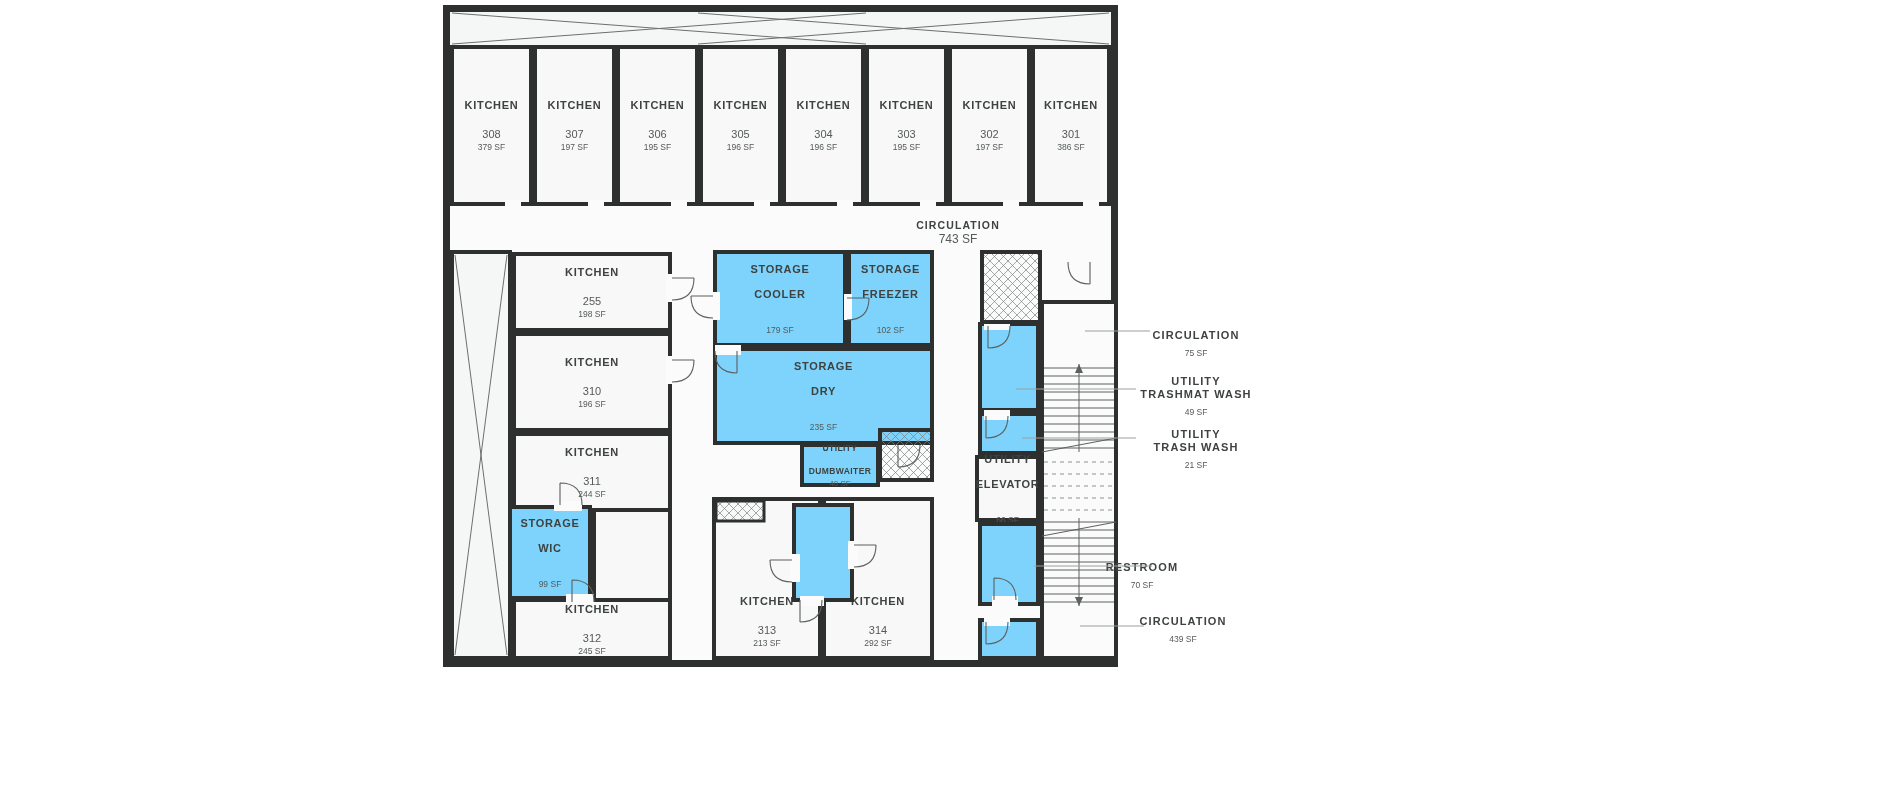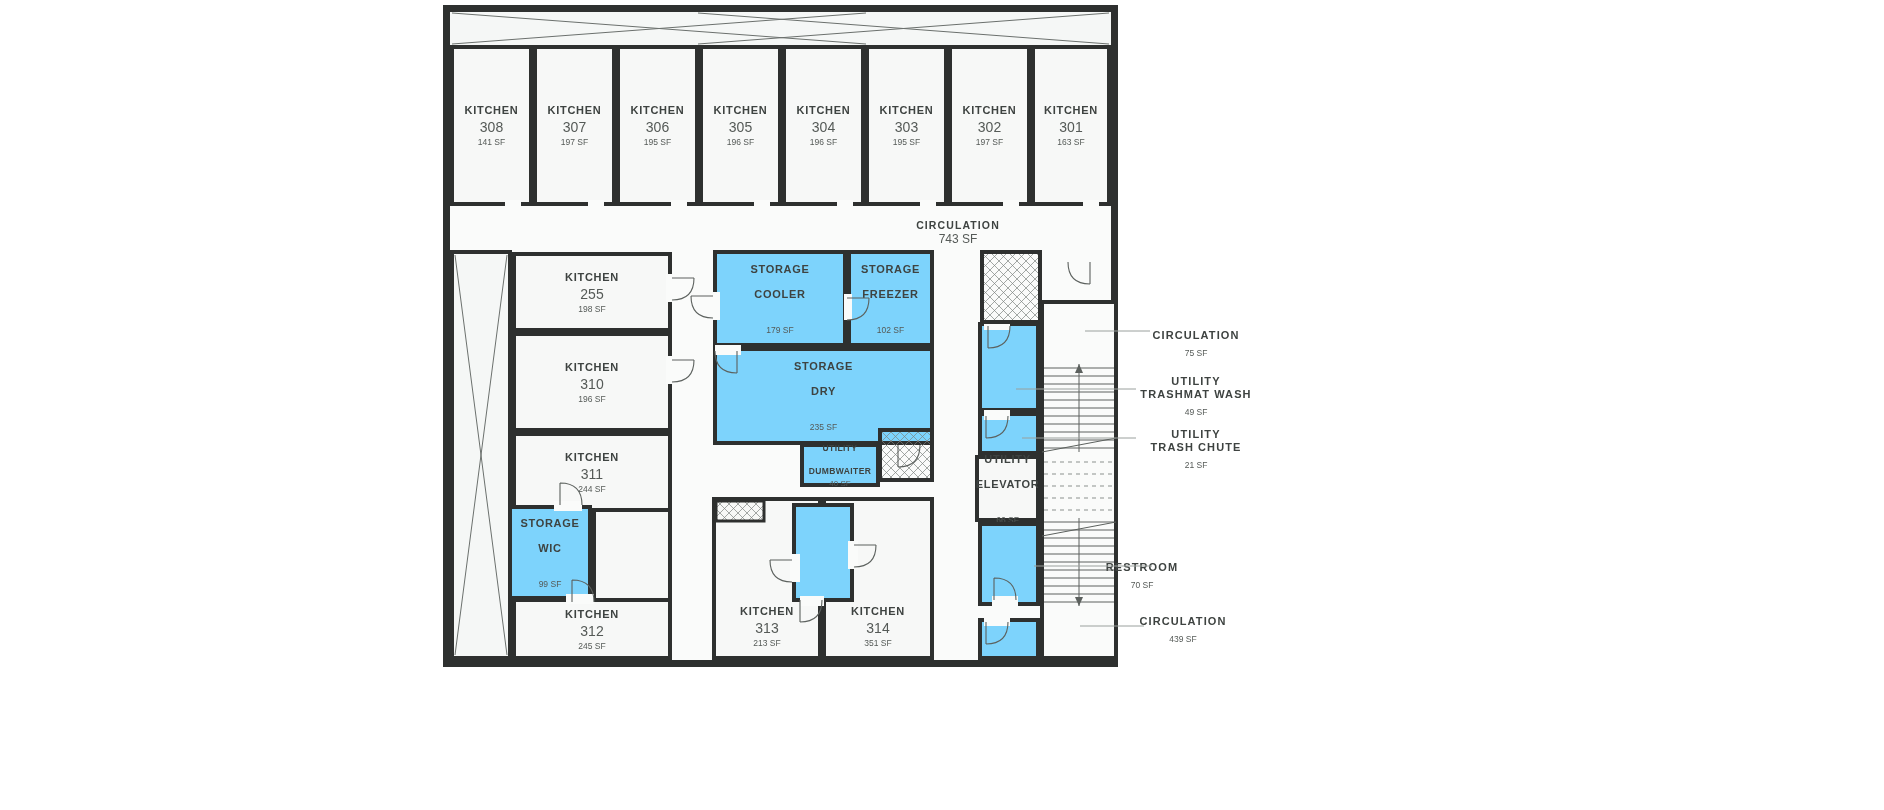--- a/index.html
+++ b/index.html
@@ -12,21 +12,21 @@
   .shaft{position:absolute;left:450px;top:250px;width:62px;height:410px;background:#f5f7f6;border:4px solid #2e302f;z-index:1}
   .stairwell{position:absolute;left:1040px;top:300px;width:78px;height:360px;border:4px solid #2e302f;background:#fafbfa;z-index:1}
 
   .room{position:absolute;border:4px solid #2e302f;background:#f7f8f7;display:flex;align-items:center;justify-content:center;text-align:center;z-index:1}
   .room.green{background:#7dd3fc}
   .room.above{z-index:2}
   .room.bottom{align-items:flex-end;padding-bottom:8px}
 
   .lbl{pointer-events:none}
   .l1{font-weight:700;font-size:11px;letter-spacing:.7px;color:#3e4341;white-space:nowrap}
-  .l2{font-size:14px;color:#555a57;margin-top:3px;white-space:nowrap}
+  .l2{font-size:11px;color:#555a57;margin-top:17px;white-space:nowrap}
   .la{font-size:8.5px;color:#555a57;margin-top:2px;white-space:nowrap}
   .storage .l2{font-weight:700;font-size:11px;letter-spacing:.7px;color:#3e4341;margin-top:13px}
   .storage .la{margin-top:25px}
   .small .l1,.small .l2{font-size:8.5px;letter-spacing:.4px}
   .small .la{margin-top:3px;font-size:8px}
 
   .corridor-label{position:absolute;left:958px;top:219px;transform:translateX(-50%);text-align:center;z-index:3}
   .corridor-label .cl{font-weight:700;font-size:10.5px;letter-spacing:1.1px;color:#3e4341;white-space:nowrap}
   .corridor-label .ca{font-size:12px;color:#555a57;margin-top:1px}
 
@@ -43,21 +43,21 @@
 
   <div class="outline"></div>
   <div class="band"></div>
   <div class="shaft"></div>
   <div class="stairwell"></div>
 
   <div class="room kitchen" style="left:450px;top:45px;width:83px;height:161px;">
     <div class="lbl">
         <div class="l1">KITCHEN</div>
         <div class="l2">308</div>
-        <div class="la">141 SF</div>
+        <div class="la">379 SF</div>
       </div>
   </div>
   <div class="room kitchen" style="left:533px;top:45px;width:83px;height:161px;">
     <div class="lbl">
         <div class="l1">KITCHEN</div>
         <div class="l2">307</div>
         <div class="la">197 SF</div>
       </div>
   </div>
   <div class="room kitchen" style="left:616px;top:45px;width:83px;height:161px;">
@@ -92,21 +92,21 @@
     <div class="lbl">
         <div class="l1">KITCHEN</div>
         <div class="l2">302</div>
         <div class="la">197 SF</div>
       </div>
   </div>
   <div class="room kitchen" style="left:1031px;top:45px;width:80px;height:161px;">
     <div class="lbl">
         <div class="l1">KITCHEN</div>
         <div class="l2">301</div>
-        <div class="la">163 SF</div>
+        <div class="la">386 SF</div>
       </div>
   </div>
 
   <div class="corridor-label">
     <div class="cl">CIRCULATION</div>
     <div class="ca">743 SF</div>
   </div>
 
   <div class="room kitchen" style="left:512px;top:252px;width:160px;height:80px;">
     <div class="lbl">
@@ -178,21 +178,21 @@
     <div class="lbl">
         <div class="l1">KITCHEN</div>
         <div class="l2">313</div>
         <div class="la">213 SF</div>
       </div>
   </div>
   <div class="room kitchen bottom" style="left:822px;top:497px;width:112px;height:163px;">
     <div class="lbl">
         <div class="l1">KITCHEN</div>
         <div class="l2">314</div>
-        <div class="la">351 SF</div>
+        <div class="la">292 SF</div>
       </div>
   </div>
   <div class="room green above" style="left:792px;top:503px;width:62px;height:99px;"></div>
 
   <div class="room green" style="left:978px;top:322px;width:62px;height:90px;"></div>
   <div class="room green" style="left:978px;top:412px;width:62px;height:43px;"></div>
   <div class="room storage" style="left:975px;top:455px;width:65px;height:67px;">
     <div class="lbl">
         <div class="l1">UTILITY</div>
         <div class="l2">ELEVATOR</div>
@@ -207,21 +207,21 @@
     <div class="cl2"></div>
     <div class="ca">75 SF</div>
   </div>
   <div class="callout" style="left:1121px;top:375px;">
     <div class="cl1">UTILITY</div>
     <div class="cl2">TRASHMAT WASH</div>
     <div class="ca">49 SF</div>
   </div>
   <div class="callout" style="left:1121px;top:428px;">
     <div class="cl1">UTILITY</div>
-    <div class="cl2">TRASH CHUTE</div>
+    <div class="cl2">TRASH WASH</div>
     <div class="ca">21 SF</div>
   </div>
   <div class="callout" style="left:1067px;top:561px;">
     <div class="cl1">RESTROOM</div>
     <div class="cl2"></div>
     <div class="ca">70 SF</div>
   </div>
   <div class="callout" style="left:1108px;top:615px;">
     <div class="cl1">CIRCULATION</div>
     <div class="cl2"></div>

